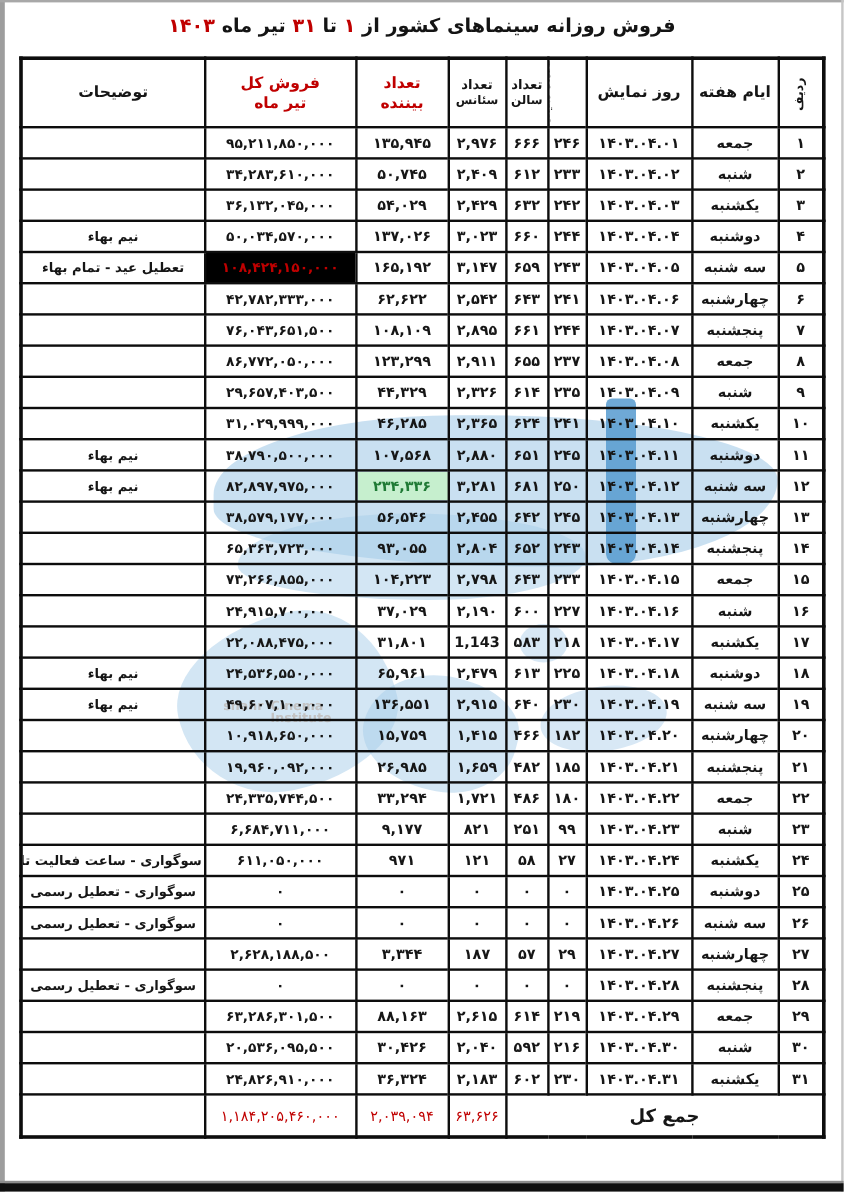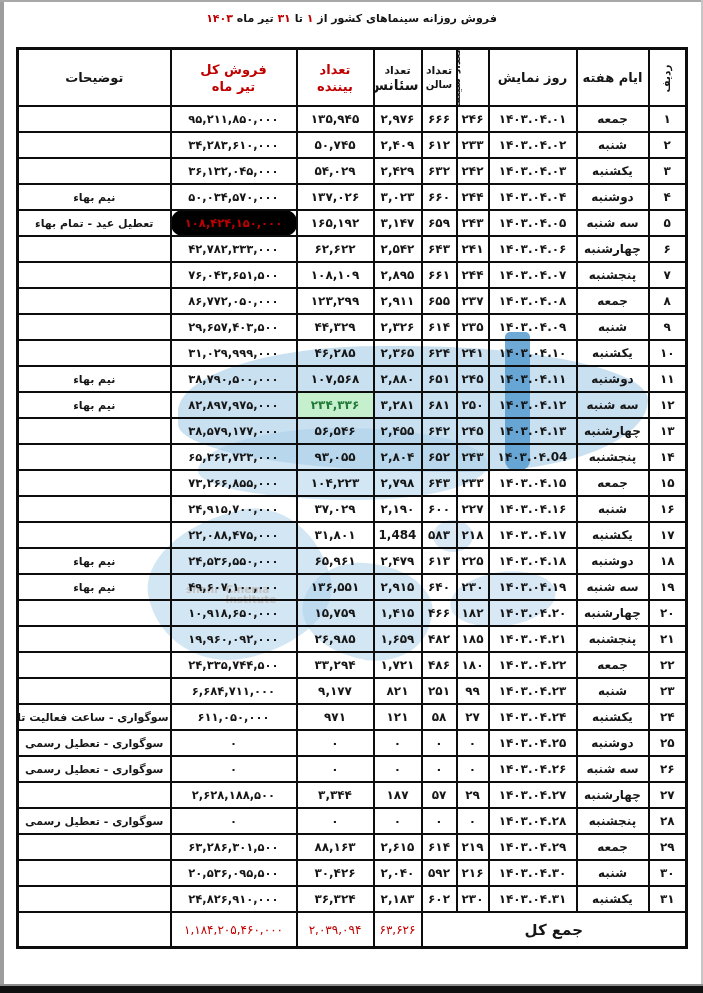--- a/index.html
+++ b/index.html
@@ -11,21 +11,21 @@
   
   .edge-left{position:absolute;left:0;top:0;width:4px;height:993px;background:#9d9d9d;}
   .edge-top{position:absolute;left:0;top:0;width:703px;height:2px;background:#a8a8a8;}
   .edge-right{position:absolute;right:0;top:0;width:2px;height:993px;background:#c6c6c6;}
   .edge-bottom-line{position:absolute;left:0;top:984px;width:703px;height:2px;background:#8d8d8d;}
   .edge-bottom{position:absolute;left:0;top:986px;width:703px;height:7px;background:#0f0f0f;}
 
   
   .title{
     position:absolute;top:12px;left:0;width:703px;text-align:center;
-    direction:rtl;font-size:11px;font-weight:bold;color:#141414;letter-spacing:0;
+    direction:rtl;font-size:16px;font-weight:bold;color:#141414;letter-spacing:0;
   }
   .title .red{color:#C00000;}
 
   
   .wm{position:absolute;z-index:0;pointer-events:none;}
   .wm-blob1{left:178px;top:346px;width:470px;height:126px;background:rgba(168,205,233,0.62);
             border-radius:45% 55% 40% 60% / 55% 45% 60% 40%;}
   .wm-blob2{left:198px;top:428px;width:290px;height:72px;background:rgba(168,205,233,0.5);
             border-radius:50% 50% 45% 55% / 60% 50% 50% 40%;}
   .wm-bar{left:505px;top:332px;width:25px;height:138px;background:rgba(86,154,207,0.85);
@@ -53,21 +53,21 @@
   th,td{
     border:2px solid #0d0d0d;text-align:center;vertical-align:middle;
     padding:0 2px;color:#161616;overflow:hidden;white-space:nowrap;
   }
   thead th{height:55px;font-size:13px;font-weight:bold;line-height:17px;}
   tbody td{height:24px;font-size:12px;font-weight:bold;}
   tfoot td{height:33px;}
   .vert{display:inline-block;transform:rotate(-90deg);white-space:nowrap;font-size:10.5px;}
   .red-h{color:#C00000;}
   .c-note{font-size:11px;}
-  .c-sales{font-size:11.5px;border-radius:12px;}
+  .c-sales{font-size:11.5px;}
   .hl-pink{background:#000000;color:#C00000;}
   .hl-green{background:#C6EFCE;color:#1f7a35;}
   .total-label{font-size:15px;font-weight:bold;margin-top:25px;}
   .total-num{color:#C00000;font-size:12px;font-weight:normal;}
 </style>
 </head>
 <body>
 
 <div class="edge-left"></div>
 <div class="edge-top"></div>
@@ -106,21 +106,21 @@
       <th><span class="vert">ردیف</span></th>
       <th>ایام هفته</th>
       <th>روز نمایش</th>
       <th><span class="vert">تعداد سینما</span></th>
       <th>
             <span style="display:block;font-size:11px;line-height:14px;">تعداد</span>
             <span style="display:block;font-size:10px;line-height:14px;">سالن</span>
           </th>
       <th>
             <span style="display:block;font-size:11px;line-height:14px;">تعداد</span>
-            <span style="display:block;font-size:14px;line-height:14px;">سئانس</span>
+            <span style="display:block;font-size:10px;line-height:14px;">سئانس</span>
           </th>
       <th class="red-h">
             <span style="display:block;">تعداد</span>
             <span style="display:block;">بیننده</span>
           </th>
       <th class="red-h">
             <span style="display:block;">فروش کل</span>
             <span style="display:block;">تیر ماه</span>
           </th>
       <th>توضیحات</th>
@@ -266,21 +266,21 @@
           <td>۲۴۵</td>
           <td>۶۴۲</td>
           <td>۲,۴۵۵</td>
           <td>۵۶,۵۴۶</td>
           <td class="c-sales">۳۸,۵۷۹,۱۷۷,۰۰۰</td>
           <td class="c-note"></td>
         </tr>
         <tr>
           <td>۱۴</td>
           <td>پنجشنبه</td>
-          <td>۱۴۰۳.۰۴.04</td>
+          <td>۱۴۰۳.۰۴.۱۴</td>
           <td>۲۴۳</td>
           <td>۶۵۲</td>
           <td>۲,۸۰۴</td>
           <td>۹۳,۰۵۵</td>
           <td class="c-sales">۶۵,۳۶۳,۷۲۳,۰۰۰</td>
           <td class="c-note"></td>
         </tr>
         <tr>
           <td>۱۵</td>
           <td>جمعه</td>
@@ -302,21 +302,21 @@
           <td>۳۷,۰۲۹</td>
           <td class="c-sales">۲۴,۹۱۵,۷۰۰,۰۰۰</td>
           <td class="c-note"></td>
         </tr>
         <tr>
           <td>۱۷</td>
           <td>یکشنبه</td>
           <td>۱۴۰۳.۰۴.۱۷</td>
           <td>۲۱۸</td>
           <td>۵۸۳</td>
-          <td>1,484</td>
+          <td>1,143</td>
           <td>۳۱,۸۰۱</td>
           <td class="c-sales">۲۲,۰۸۸,۴۷۵,۰۰۰</td>
           <td class="c-note"></td>
         </tr>
         <tr>
           <td>۱۸</td>
           <td>دوشنبه</td>
           <td>۱۴۰۳.۰۴.۱۸</td>
           <td>۲۲۵</td>
           <td>۶۱۳</td>

